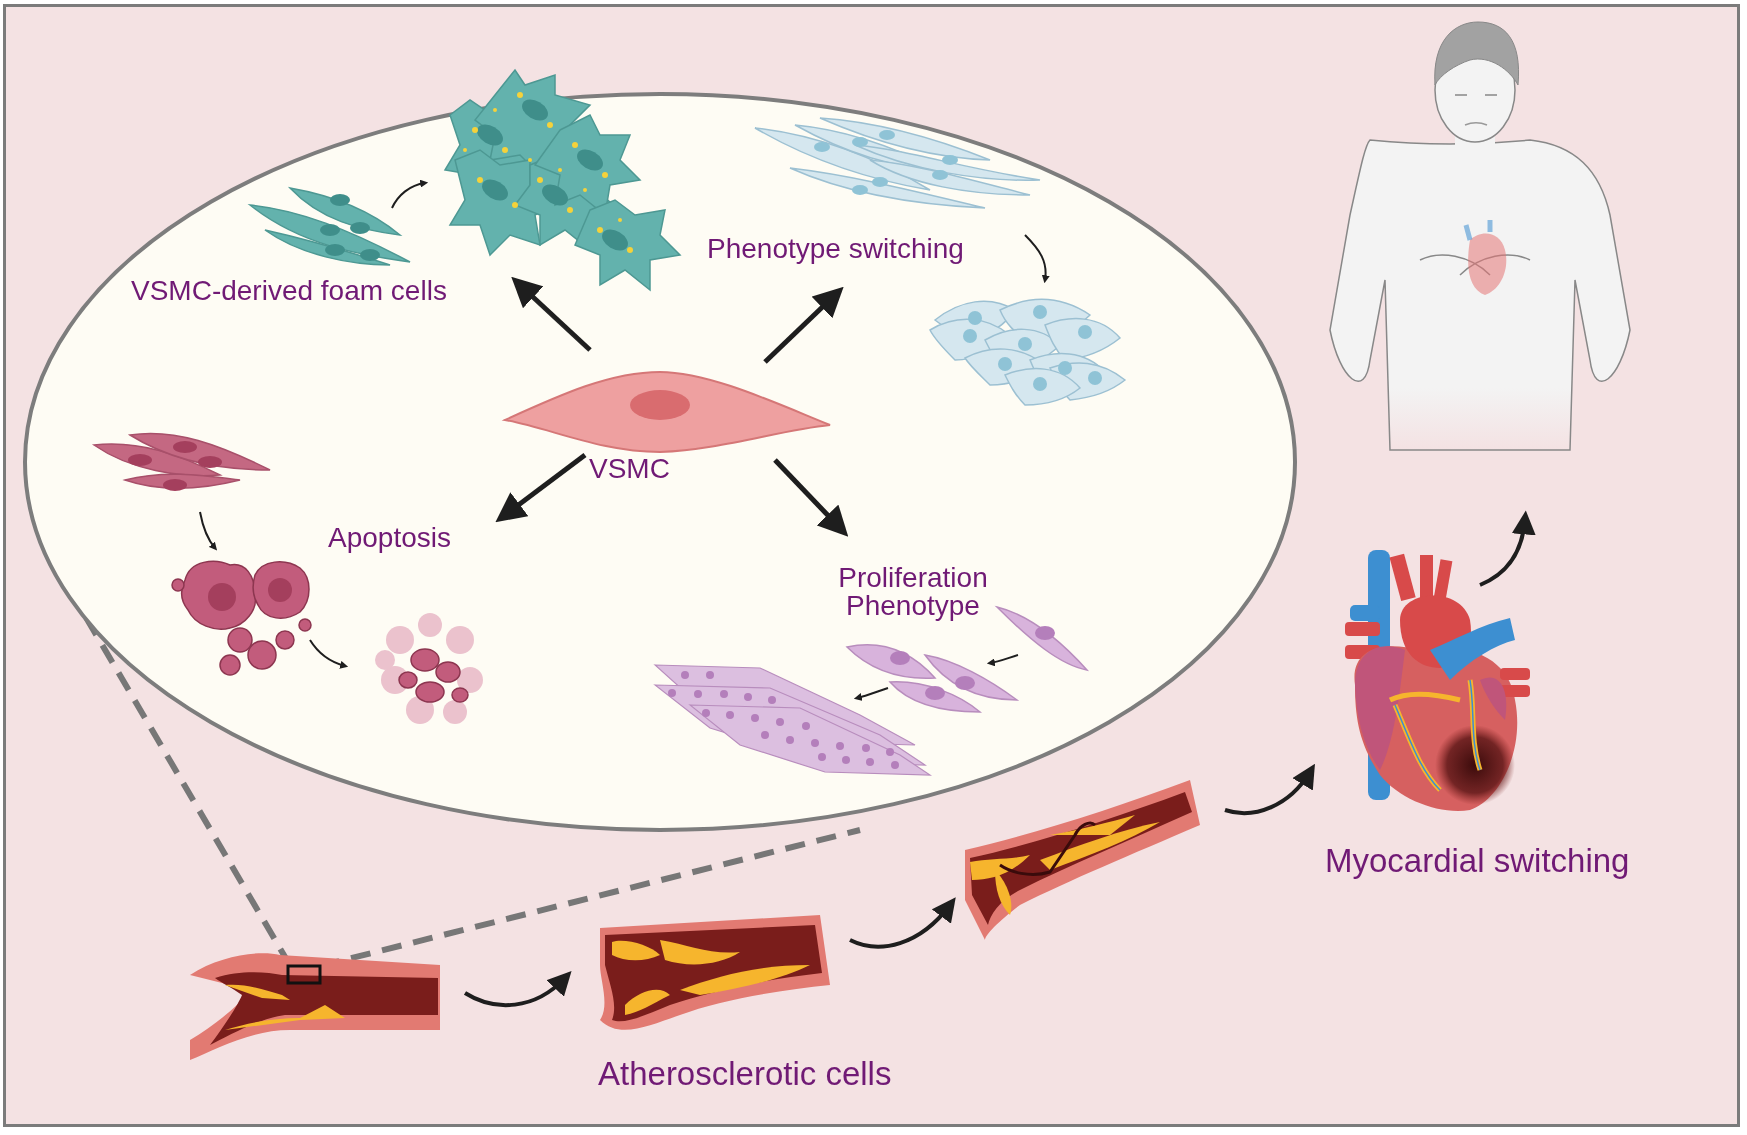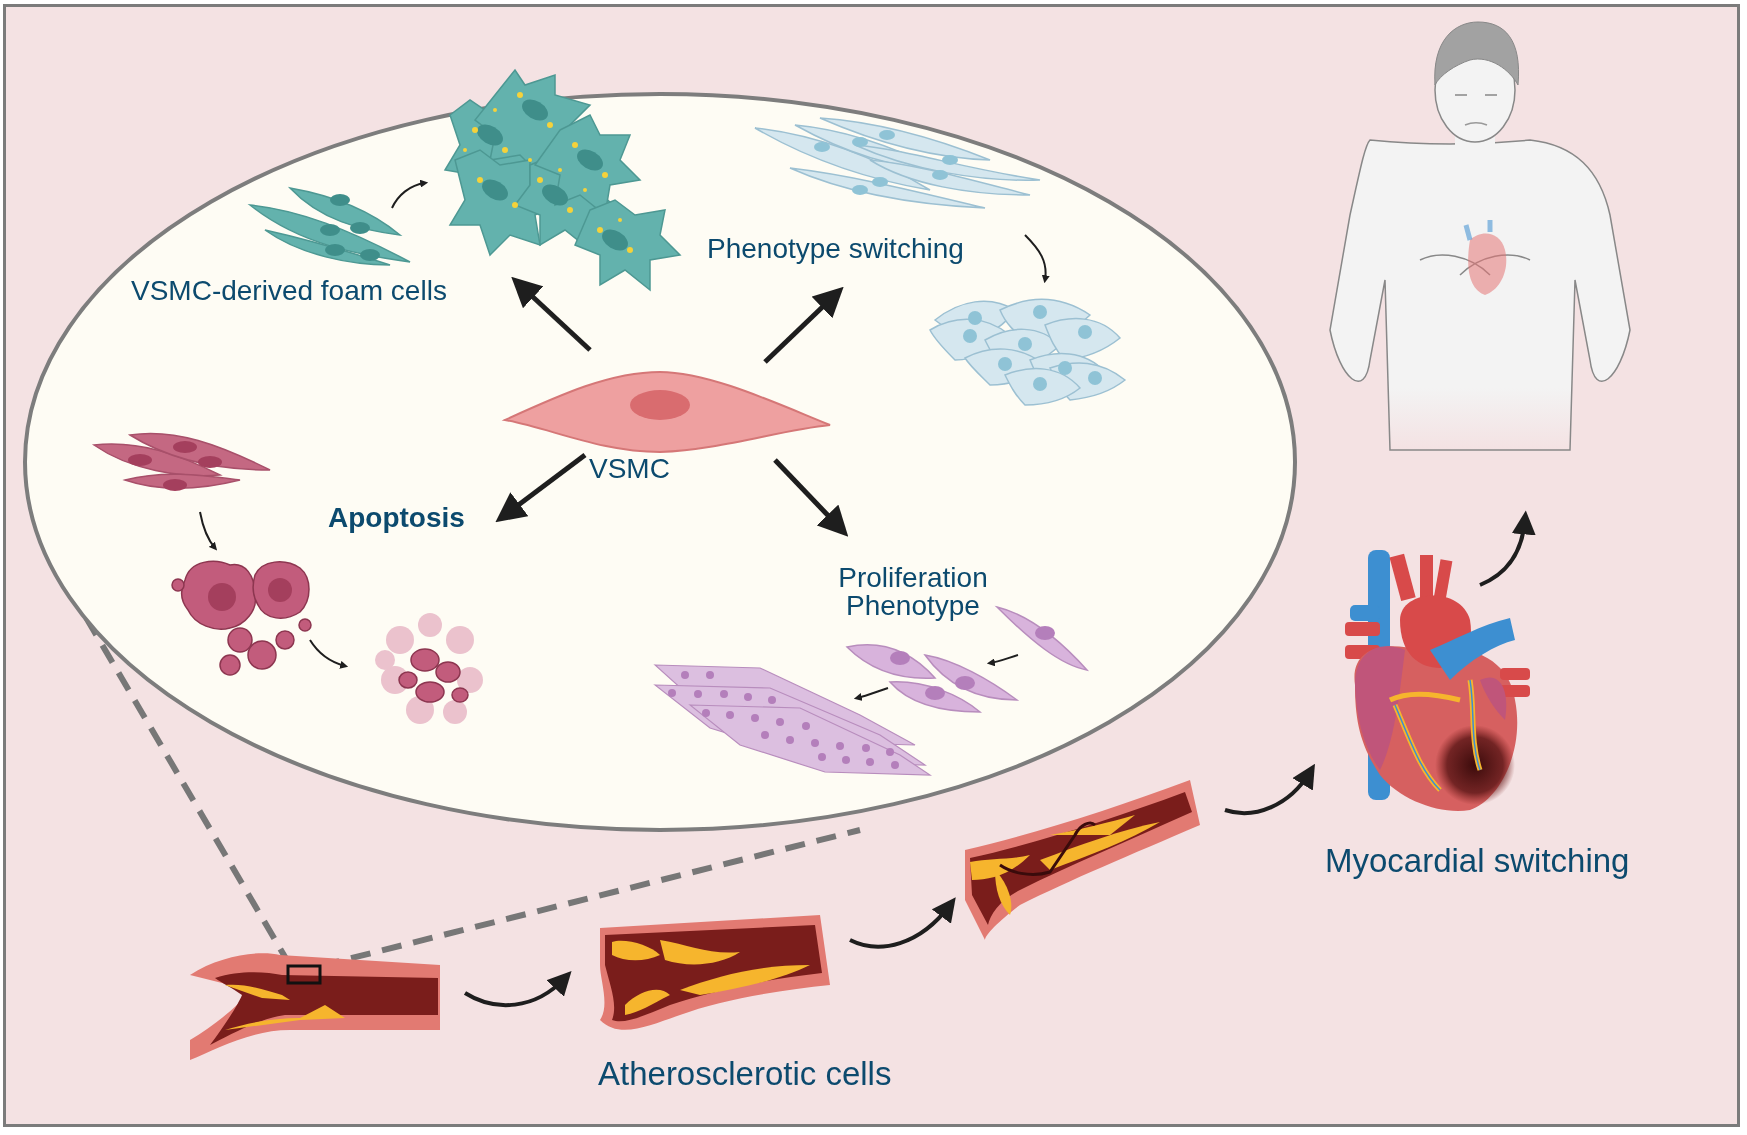--- a/index.html
+++ b/index.html
@@ -1,21 +1,21 @@
 <!DOCTYPE html>
 <html><head>
 <meta charset="utf-8">
 <style>
   html, body { margin: 0; padding: 0; background: #ffffff; }
   body { width: 1747px; height: 1135px; position: relative; overflow: hidden;
          font-family: "Liberation Sans", "DejaVu Sans", sans-serif; }
   .frame { position: absolute; left: 3px; top: 4px; width: 1737px; height: 1123px;
            background: #f4e2e3; border: 3px solid #7b7b7b; box-sizing: border-box; }
   svg.art { position: absolute; left: 0; top: 0; }
-  .label { position: absolute; color: #0c4a6e; white-space: nowrap; line-height: 1.15; }
+  .label { position: absolute; color: #701a75; white-space: nowrap; line-height: 1.15; }
   .lbl-md { font-size: 28px; }
   .lbl-lg { font-size: 33px; }
   .center { text-align: center; }
 </style>
 </head>
 <body>
 
 <div class="frame"></div>
 
 <svg class="art" width="1747" height="1135" viewBox="0 0 1747 1135">
@@ -312,18 +312,18 @@
     <path d="M1465,125 C1472,122 1480,122 1487,125" stroke="#999" stroke-width="1.5" fill="none"></path>
     <path d="M1420,260 C1440,250 1470,255 1490,275 M1530,260 C1510,250 1480,255 1460,275" fill="none" stroke="#888" stroke-width="1.5"></path>
     <path d="M1470,240 C1480,230 1500,230 1505,250 C1510,270 1500,290 1485,295 C1470,290 1465,270 1470,240 Z" fill="#e47474" opacity="0.55"></path>
     <path d="M1470,240 l-4,-15 M1490,232 l0,-12" stroke="#3d8fd1" stroke-width="5" opacity="0.55"></path>
   </g>
   <path d="M1480,585 C1505,575 1522,555 1525,520" fill="none" stroke="#1e1e1e" stroke-width="4" marker-end="url(#ahs)"></path>
 </svg>
 
 <div class="label lbl-md" style="left:131px; top:275px;text-align:right;">VSMC-derived foam cells</div>
 <div class="label lbl-md" style="left:707px; top:233px;">Phenotype switching</div>
-<div class="label lbl-md" style="left:328px; top:502px;font-weight:bold;">Apoptosis</div>
+<div class="label lbl-md" style="left:328px; top:522px;">Apoptosis</div>
 <div class="label lbl-md" style="left:589px; top:453px;">VSMC</div>
 <div class="label lbl-md center" style="left:828px; top:554px; width:170px;margin-top:8px;">Proliferation</div>
 <div class="label lbl-md center" style="left:828px; top:590px; width:170px;">Phenotype</div>
 <div class="label lbl-lg" style="left:1325px; top:842px;">Myocardial switching</div>
 <div class="label lbl-lg" style="left:598px; top:1055px;">Atherosclerotic cells</div>
 
 </body></html>

